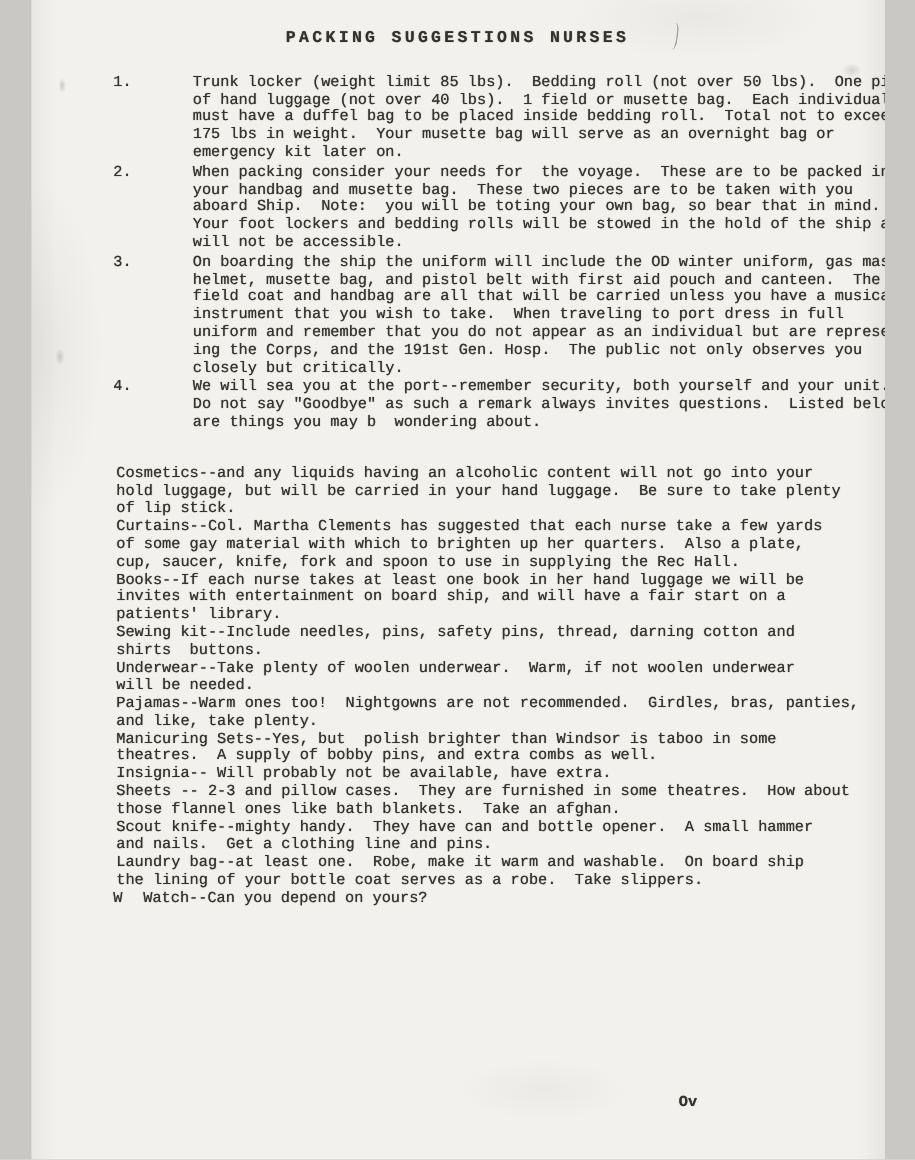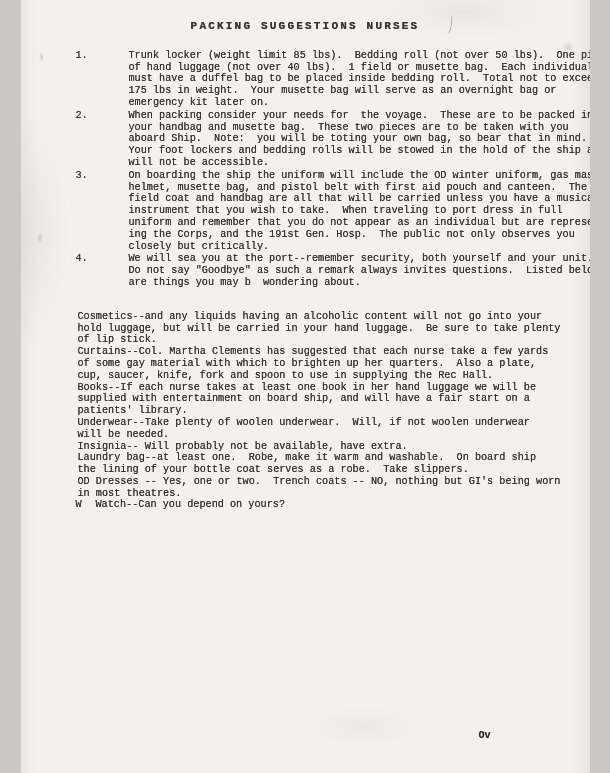--- a/index.html
+++ b/index.html
@@ -30,21 +30,21 @@
   }
   .numbered-list{margin-top:17px;padding-left:55px;}
   .numbered-item{display:flex;margin-bottom:1px;}
   .numbered-item .num{flex:0 0 33px;}
   .numbered-item .body{flex:1;white-space:pre;margin-left:20px;}
   .suggestions{margin-top:22px;margin-left:57px;width:525px;}
   .suggestions p{margin:0;white-space:pre;}
   .watch-row{margin-left:55px;display:flex;}
   .watch-row .margin-letter{flex:0 0 20px;}
   .watch-row .watch-text{white-space:pre;text-align:right;}
-  .footer-note{position:absolute;left:458px;top:730px;font-weight:bold;}
+  .footer-note{position:absolute;left:432px;top:730px;font-weight:bold;}
   .artifact{position:absolute;pointer-events:none;}
   .a1{left:424px;top:15px;width:6px;height:18px;border-right:1.5px solid rgba(70,68,64,0.45);transform:rotate(8deg);border-radius:40%;}
   .a2{left:18px;top:52px;width:5px;height:10px;background:radial-gradient(rgba(80,78,74,0.25),rgba(0,0,0,0) 70%);}
   .a3{left:16px;top:232px;width:6px;height:12px;background:radial-gradient(rgba(80,78,74,0.22),rgba(0,0,0,0) 70%);}
   .a4{left:540px;top:42px;width:14px;height:10px;background:radial-gradient(rgba(80,78,74,0.18),rgba(0,0,0,0) 70%);}
 </style>
 </head>
 <body>
 
 <div class="page">
@@ -87,29 +87,37 @@
   </div>
 
   <div class="suggestions">
     <p>Cosmetics--and any liquids having an alcoholic content will not go into your
 hold luggage, but will be carried in your hand luggage.  Be sure to take plenty
 of lip stick.</p>
     <p>Curtains--Col. Martha Clements has suggested that each nurse take a few yards
 of some gay material with which to brighten up her quarters.  Also a plate,
 cup, saucer, knife, fork and spoon to use in supplying the Rec Hall.</p>
     <p>Books--If each nurse takes at least one book in her hand luggage we will be
-supplied with entertainment on board ship, and will have a fair start on a
+invites with entertainment on board ship, and will have a fair start on a
 patients' library.</p>
-    <p>Underwear--Take plenty of woolen underwear.  Will, if not woolen underwear
+    <p>Sewing kit--Include needles, pins, safety pins, thread, darning cotton and
+shirts  buttons.</p>
+    <p>Underwear--Take plenty of woolen underwear.  Warm, if not woolen underwear
 will be needed.</p>
+    <p>Pajamas--Warm ones too!  Nightgowns are not recommended.  Girdles, bras, panties,
+and like, take plenty.</p>
+    <p>Manicuring Sets--Yes, but  polish brighter than Windsor is taboo in some
+theatres.  A supply of bobby pins, and extra combs as well.</p>
     <p>Insignia-- Will probably not be available, have extra.</p>
+    <p>Sheets -- 2-3 and pillow cases.  They are furnished in some theatres.  How about
+those flannel ones like bath blankets.  Take an afghan.</p>
+    <p>Scout knife--mighty handy.  They have can and bottle opener.  A small hammer
+and nails.  Get a clothing line and pins.</p>
     <p>Laundry bag--at least one.  Robe, make it warm and washable.  On board ship
 the lining of your bottle coat serves as a robe.  Take slippers.</p>
-    <p>OD Dresses -- Yes, one or two.  Trench coats -- NO, nothing but GI's being worn
-in most theatres.</p>
   </div>
 
   <div class="watch-row">
     <span class="margin-letter">W</span>
     <span class="watch-text">Watch--Can you depend on yours?</span>
   </div>
 
   <div class="footer-note">Ov</div>
 
   <div class="artifact a1"></div>

